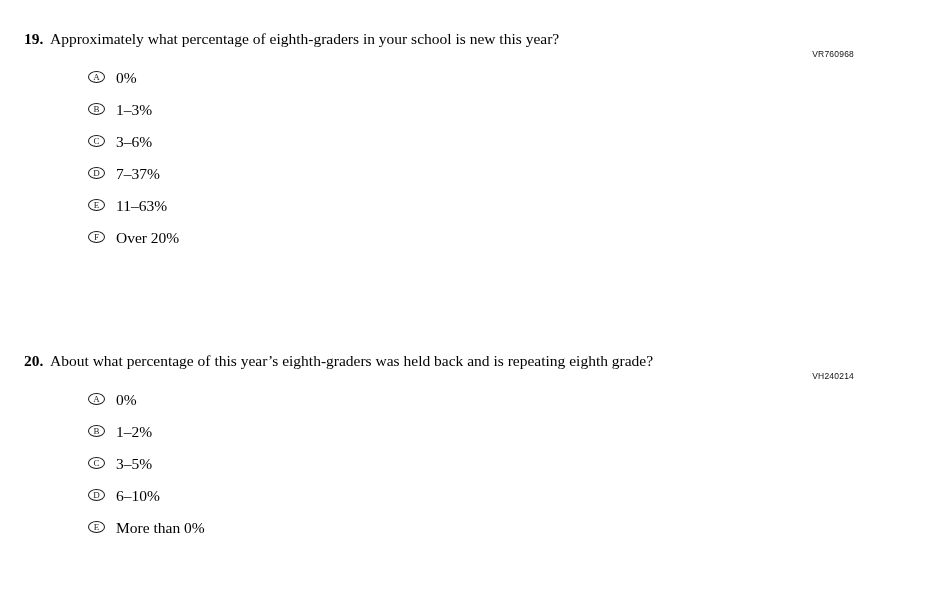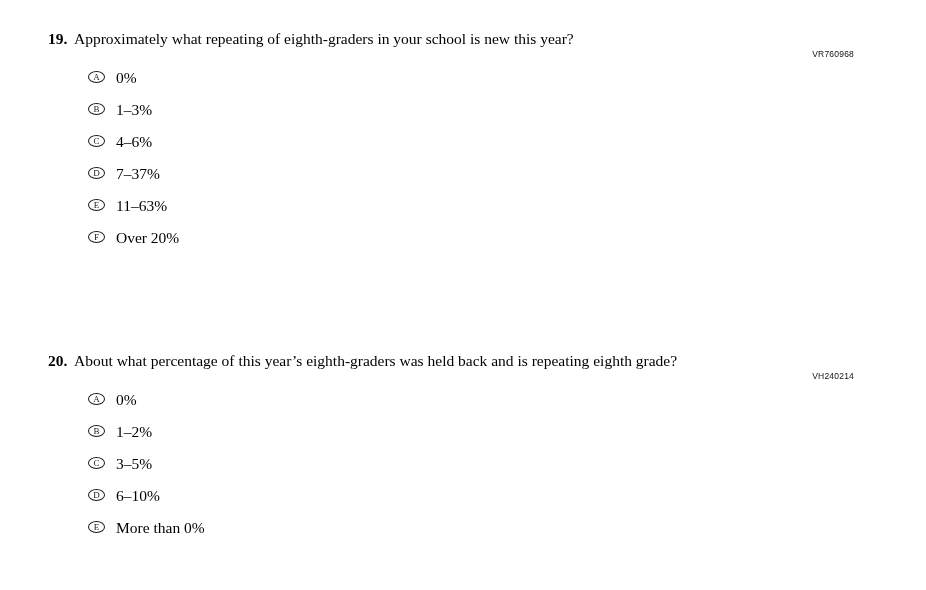--- a/index.html
+++ b/index.html
@@ -35,21 +35,21 @@
     top: 0;
     font-family: "Liberation Sans", sans-serif;
     font-size: 8.5px;
     letter-spacing: 0.2px;
     color: #111111;
     margin-top: 21px;
   }
   .qrow {
     display: flex;
     align-items: flex-start;
-    padding-left: 48px;
+    padding-left: 24px;
     padding-right: 180px;
   }
   .qnum {
     font-weight: bold;
     font-size: 15.5px;
     line-height: 21px;
     width: 26px;
     flex: 0 0 26px;
     text-align: left;
   }
@@ -104,21 +104,21 @@
 </style>
 </head>
 <body>
 
 <div class="page">
 
   <div class="question-block" id="q1">
     <div class="qcode">VR760968</div>
     <div class="qrow">
       <div class="qnum">19.</div>
-      <div class="qtext">Approximately what repeating of eighth-graders in your school is new this year?</div>
+      <div class="qtext">Approximately what percentage of eighth-graders in your school is new this year?</div>
     </div>
     <div class="options">
       <div class="option">
         <span class="bubble">
           <span class="oval"></span>
           <span class="letter">A</span>
         </span>
         <span class="opt-label">0%</span>
       </div>
       <div class="option">
@@ -126,21 +126,21 @@
           <span class="oval"></span>
           <span class="letter">B</span>
         </span>
         <span class="opt-label">1–3%</span>
       </div>
       <div class="option">
         <span class="bubble">
           <span class="oval"></span>
           <span class="letter">C</span>
         </span>
-        <span class="opt-label">4–6%</span>
+        <span class="opt-label">3–6%</span>
       </div>
       <div class="option">
         <span class="bubble">
           <span class="oval"></span>
           <span class="letter">D</span>
         </span>
         <span class="opt-label">7–37%</span>
       </div>
       <div class="option">
         <span class="bubble">

